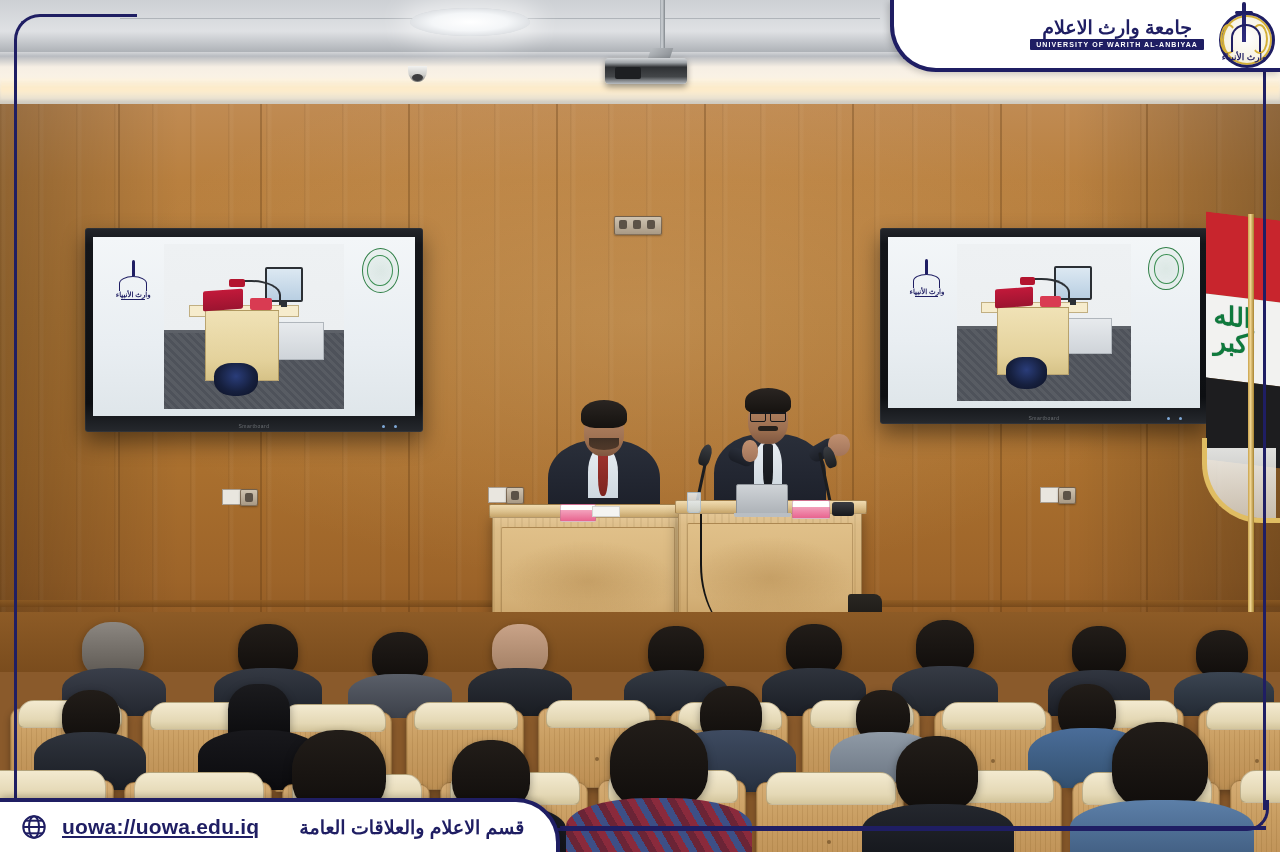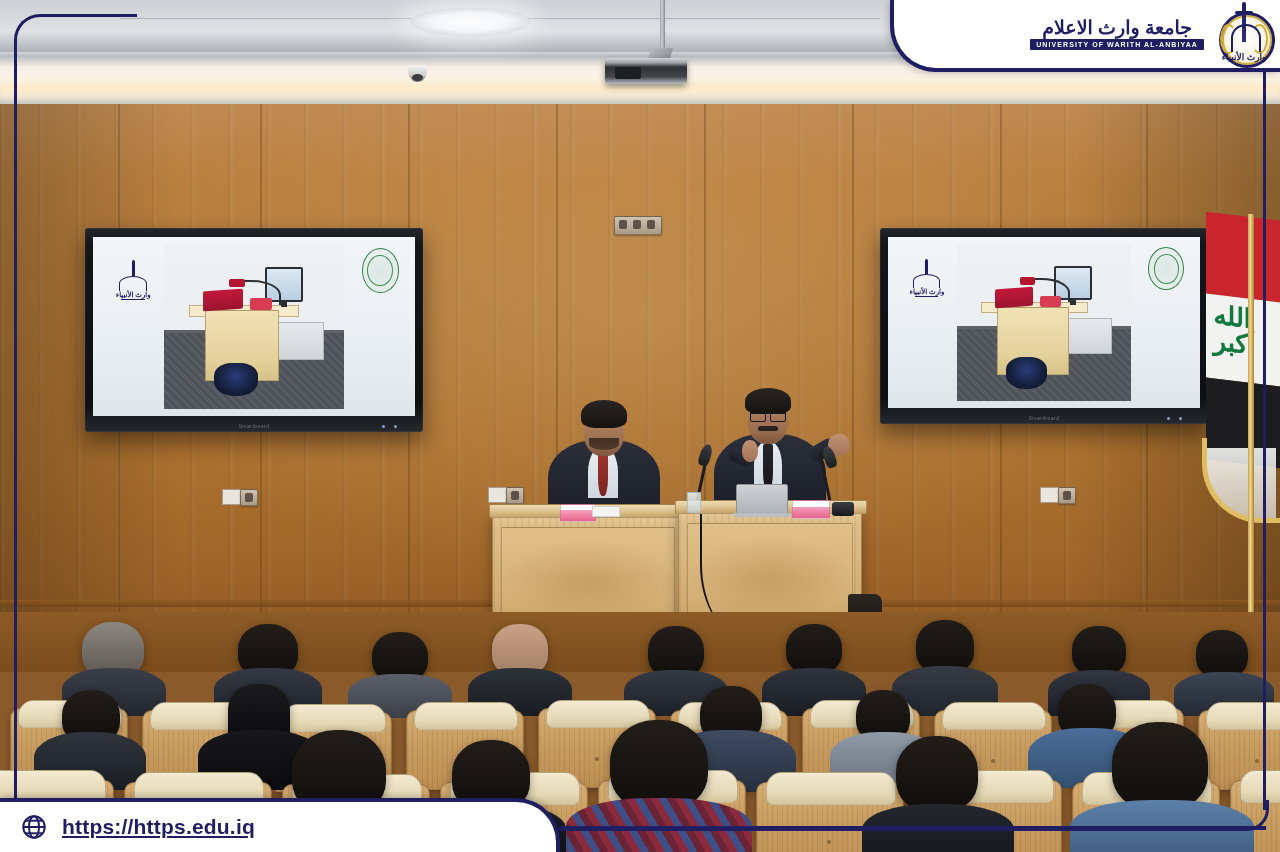--- a/index.html
+++ b/index.html
@@ -662,16 +662,17 @@
 
   <div class="footer-rule"></div>
   <div class="footer-panel">
     <svg class="globe-icon" viewBox="0 0 24 24" fill="none" stroke="#1f1e63" stroke-width="1.7">
       <circle cx="12" cy="12" r="9.2"></circle>
       <ellipse cx="12" cy="12" rx="4.3" ry="9.2"></ellipse>
       <line x1="2.8" y1="12" x2="21.2" y2="12"></line>
       <line x1="4.3" y1="6.6" x2="19.7" y2="6.6"></line>
       <line x1="4.3" y1="17.4" x2="19.7" y2="17.4"></line>
     </svg>
-    <a class="site-url" href="#">https://https.edu.iq</a>
+    <a class="site-url" href="#">uowa://uowa.edu.iq</a>
+    <div class="dept-ar">قسم الاعلام والعلاقات العامة</div>
   </div>
 
 </div>
 
 </body></html>

